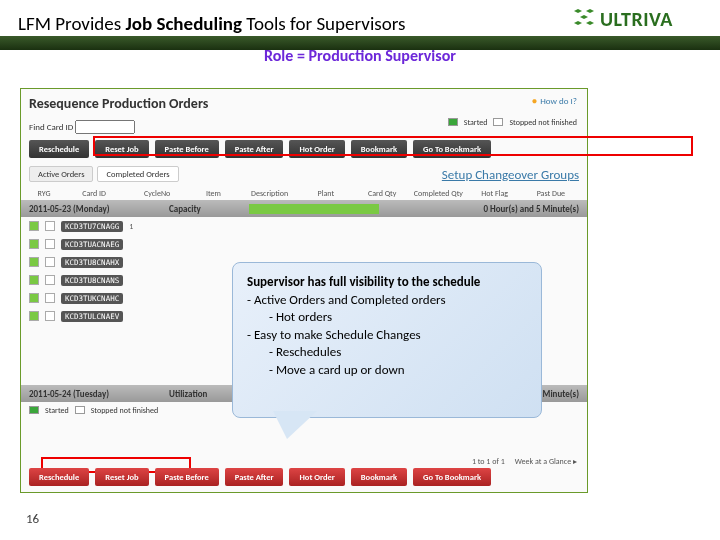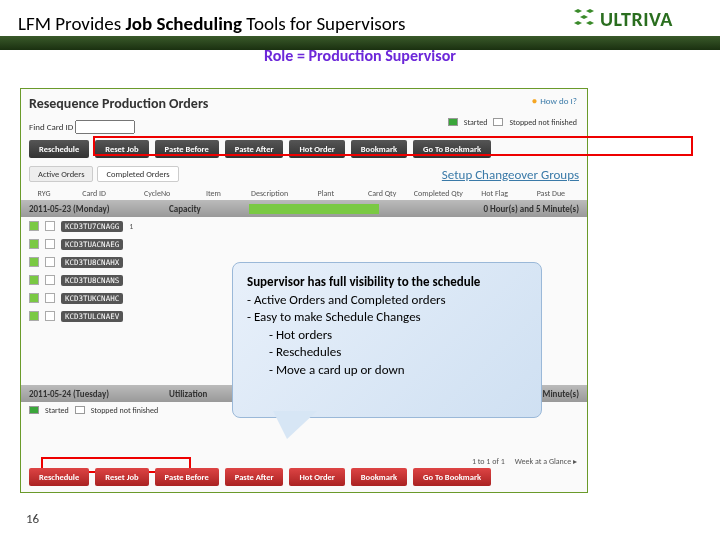--- a/index.html
+++ b/index.html
@@ -212,19 +212,19 @@
     <div class="btn red">Paste After</div>
     <div class="btn red">Hot Order</div>
     <div class="btn red">Bookmark</div>
     <div class="btn red">Go To Bookmark</div>
   </div>
 </div>
 
 <div class="callout">
   <div class="t">Supervisor has full visibility to the schedule</div>
   <div>-  Active Orders and Completed orders</div>
+  <div style="padding-left:22px">-  Hot orders</div>
   <div>-  Easy to make Schedule Changes</div>
-  <div style="padding-left:22px">-  Hot orders</div>
   <div style="padding-left:22px">-  Reschedules</div>
   <div style="padding-left:22px">-  Move a card up or down</div>
 </div>
 
 <div class="page-num">16</div>
 
 </body></html>

